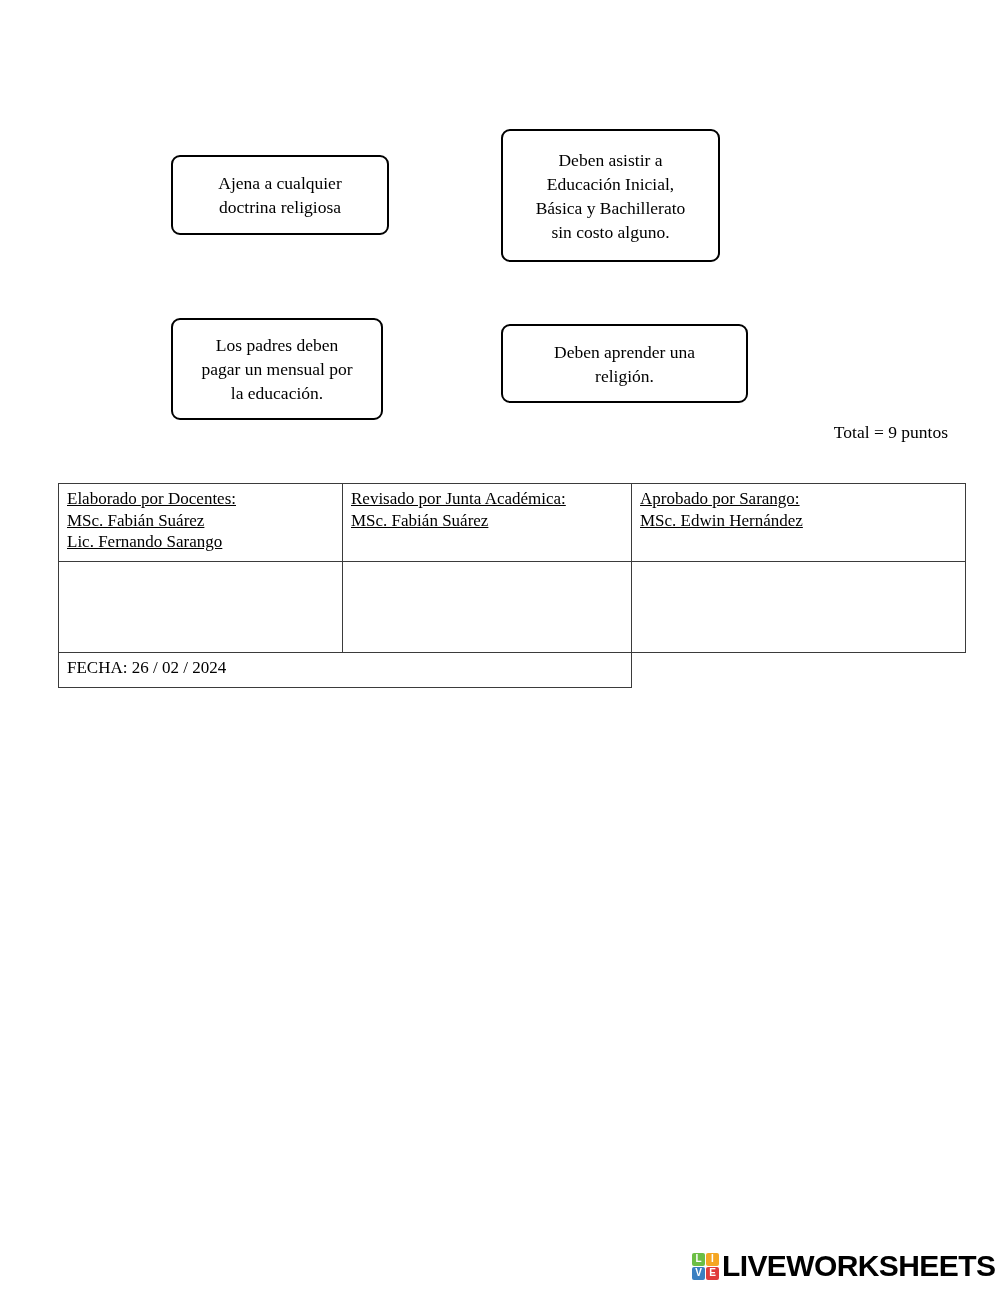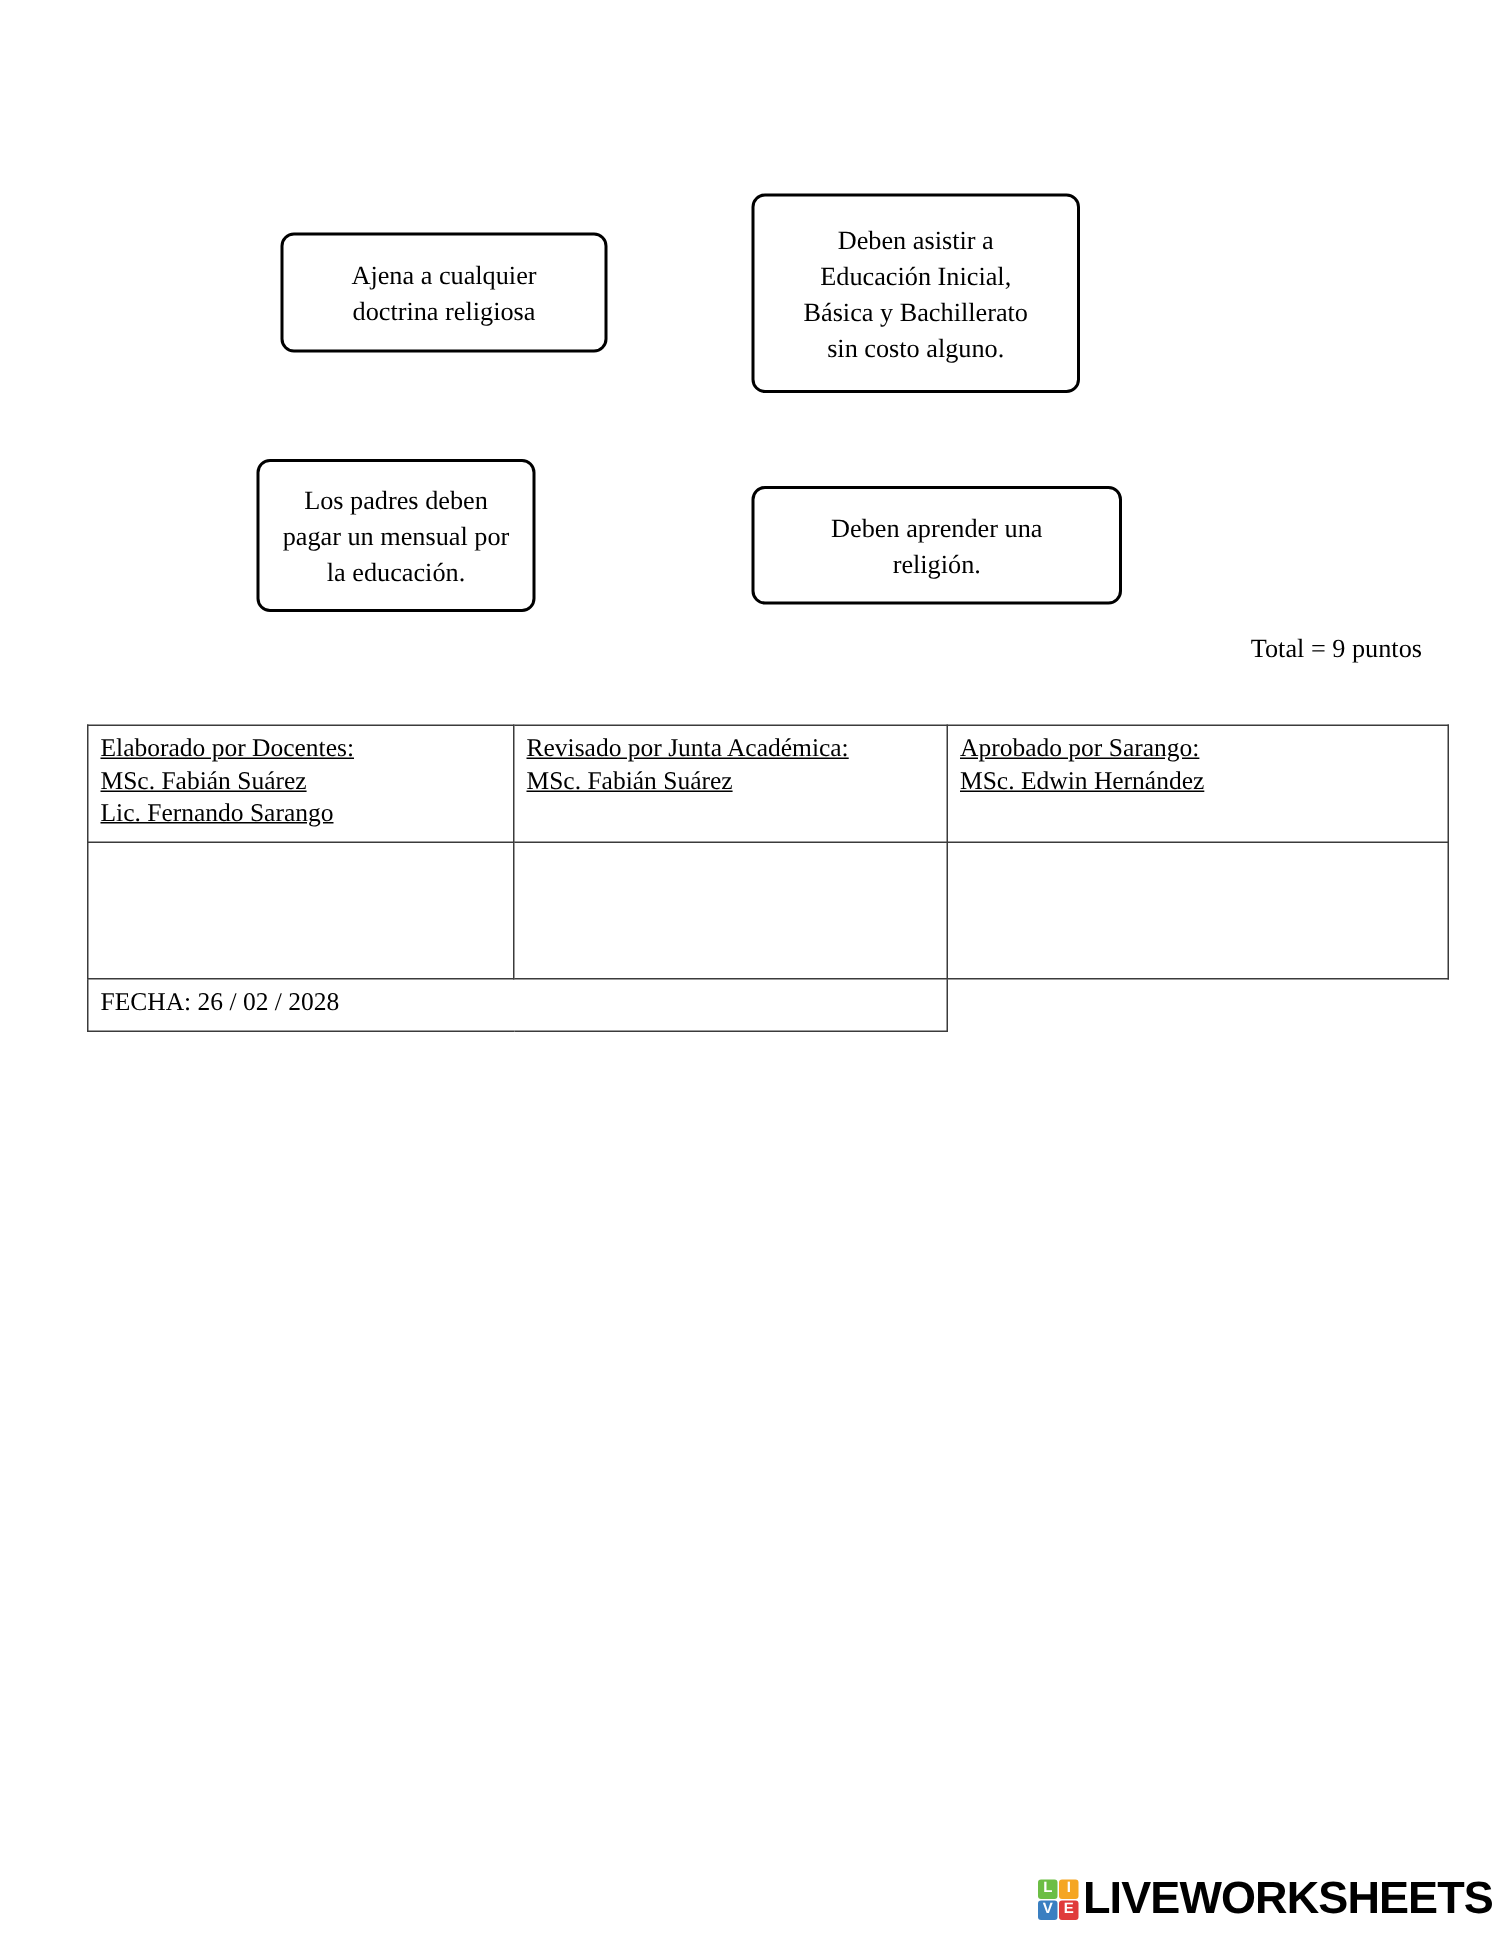--- a/index.html
+++ b/index.html
@@ -49,23 +49,23 @@
     text-align: center;
     font-size: 17.5px;
     line-height: 24px;
     padding: 4px 10px;
   }
   .option-box .opt-text {
     display: block;
     white-space: pre-line;
   }
 
-  #opt-1 { left: 171px; top: 155px;  width: 218px; height: 80px; margin-left: 16px;  }
+  #opt-1 { left: 171px; top: 155px;  width: 218px; height: 80px;  }
   #opt-2 { left: 501px; top: 129px;  width: 219px; height: 133px; }
-  #opt-3 { left: 171px; top: 306px;  width: 186px; height: 102px; }
+  #opt-3 { left: 171px; top: 318px;  width: 212px; height: 102px; }
   #opt-4 { left: 501px; top: 324px;  width: 247px; height: 79px;  }
 
   
   .total-line {
     position: absolute;
     right: 52px;
     top: 421px;
     font-size: 17.5px;
     line-height: 22px;
     white-space: nowrap;
@@ -188,21 +188,21 @@
           <span>Aprobado por Sarango:</span>
           <span>MSc. Edwin Hernández</span>
         </td>
       </tr>
       <tr class="blank-row">
         <td class="col-a"></td>
         <td class="col-b"></td>
         <td class="col-c"></td>
       </tr>
       <tr class="date-row">
-        <td class="col-a date-cell" colspan="2">FECHA: 26  / 02 / 2028</td>
+        <td class="col-a date-cell" colspan="2">FECHA: 26  / 02 / 2024</td>
         <td class="col-c no-border"></td>
       </tr>
     </tbody>
   </table>
 
   <div class="lws-logo">
     <div class="lws-grid">
       <div class="cell" id="tile-0" style="background: rgb(108, 190, 69);">L</div>
       <div class="cell" id="tile-1" style="background: rgb(245, 166, 35);">I</div>
       <div class="cell" id="tile-2" style="background: rgb(58, 127, 193);">V</div>

